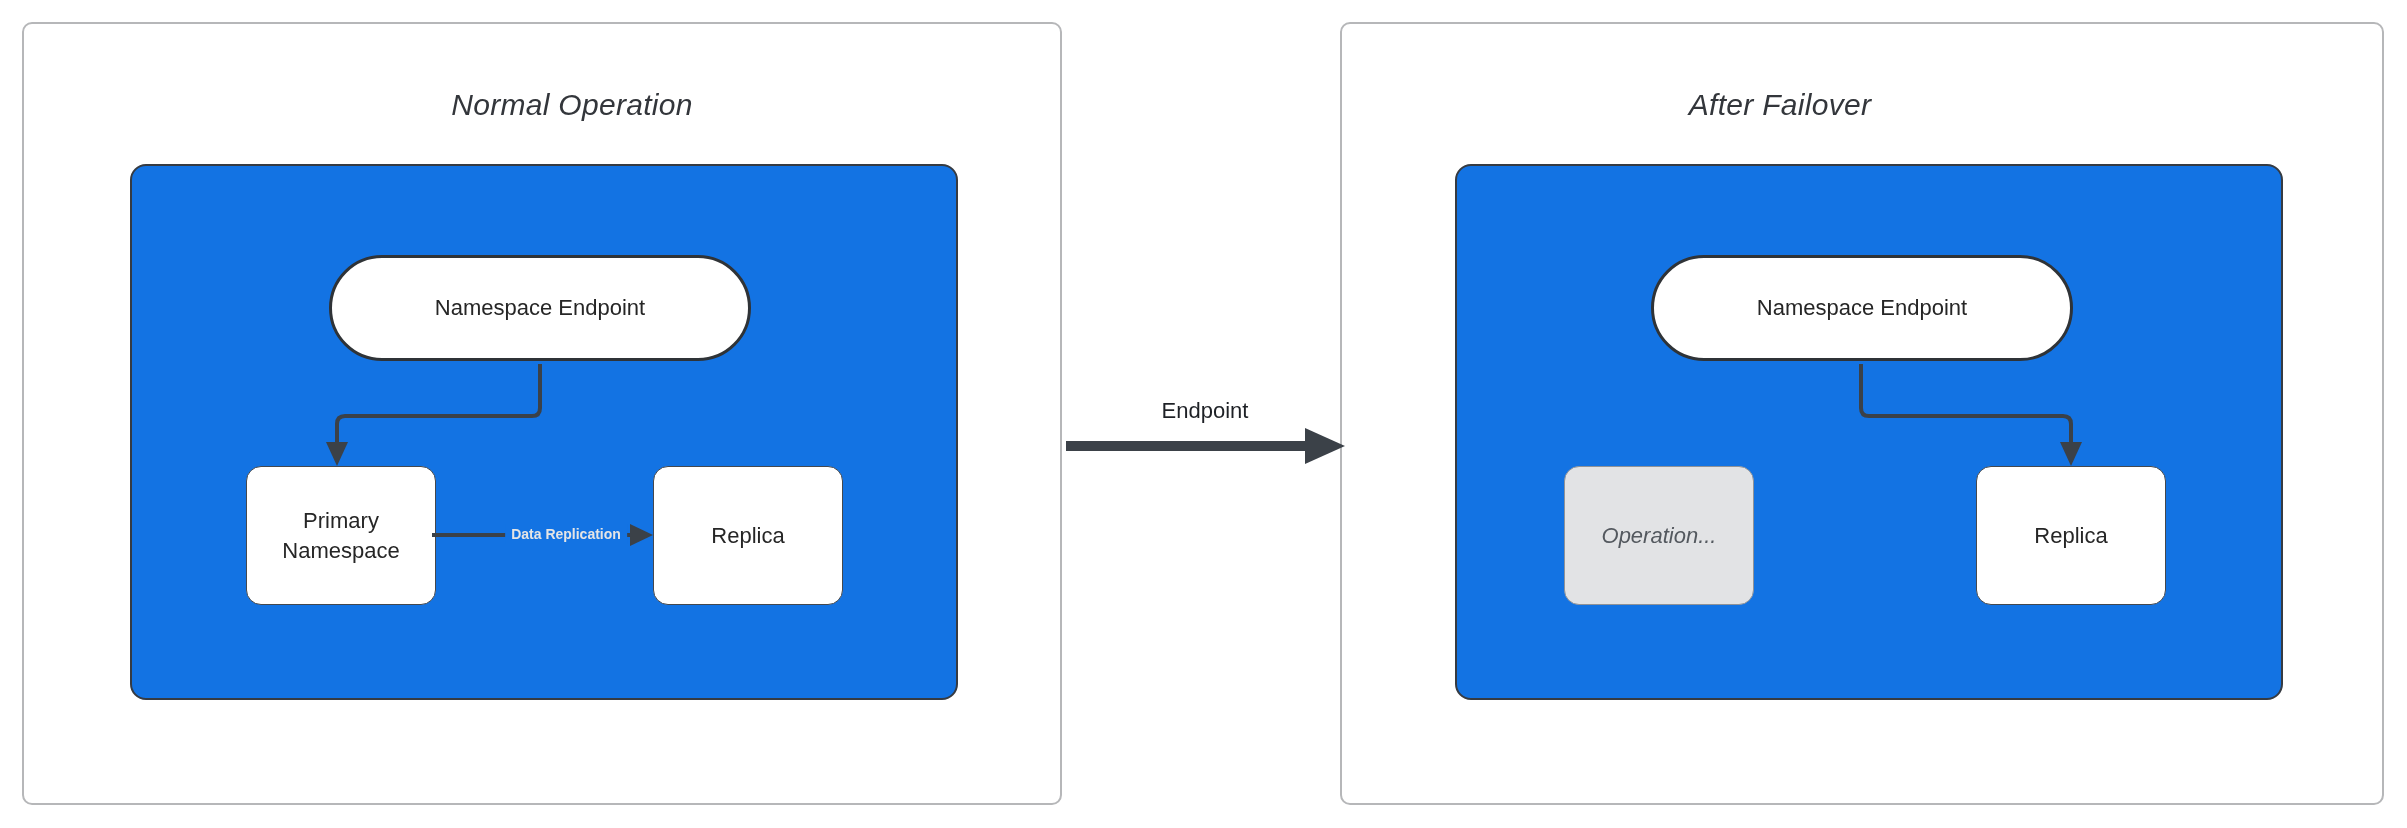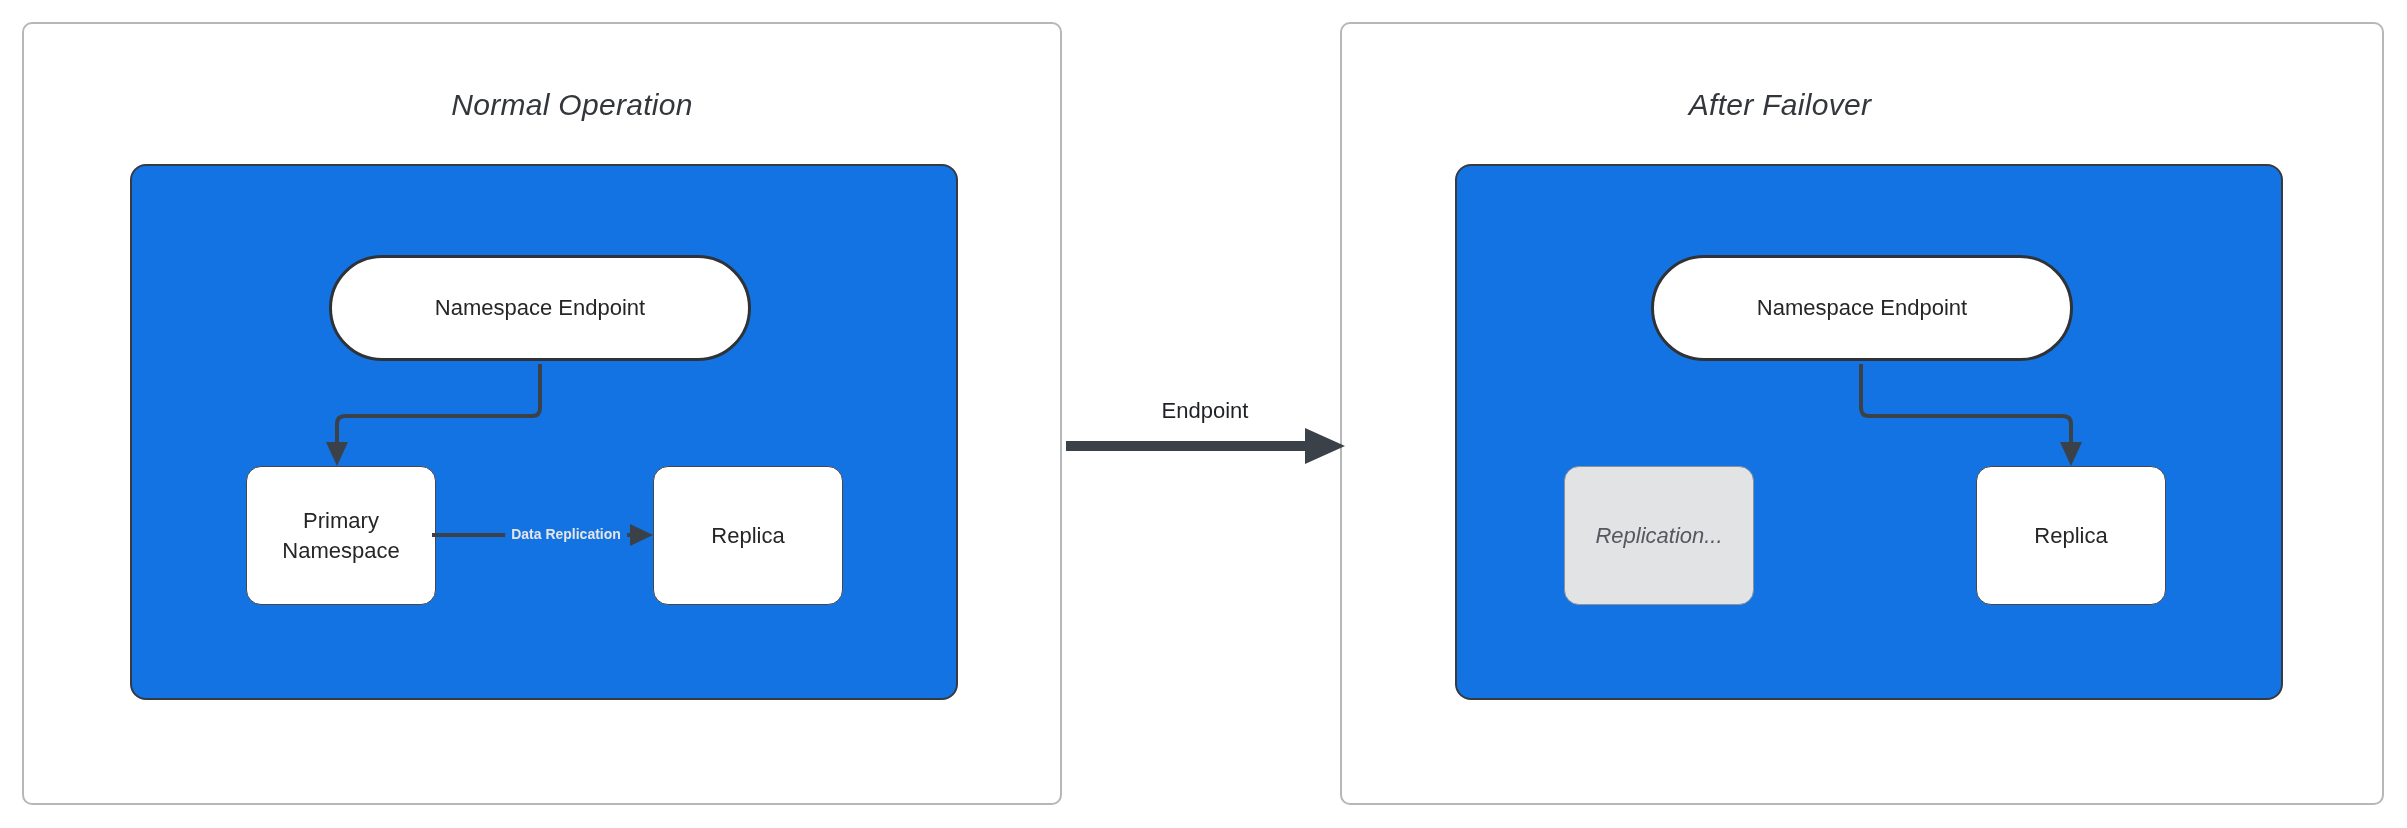--- a/index.html
+++ b/index.html
@@ -120,21 +120,21 @@
 </div>
 
 <div class="panel right"></div>
 <div class="panel-title right">After Failover</div>
 <div class="blue-container right"></div>
 
 <div class="node stadium right">
   <span>Namespace Endpoint</span>
 </div>
 <div class="node rect recovering">
-  <span>Replication...</span>
+  <span>Operation...</span>
 </div>
 <div class="node rect replica-right">
   <span>Replica</span>
 </div>
 
 <svg class="overlay" viewBox="0 0 2407 828">
 
   <path d="M540,364 L540,408 Q540,416 532,416 L345,416 Q337,416 337,424 L337,458" fill="none" stroke="#3B4148" stroke-width="4"></path>
   <polygon points="337,466 326,442 348,442" fill="#3B4148"></polygon>
 

